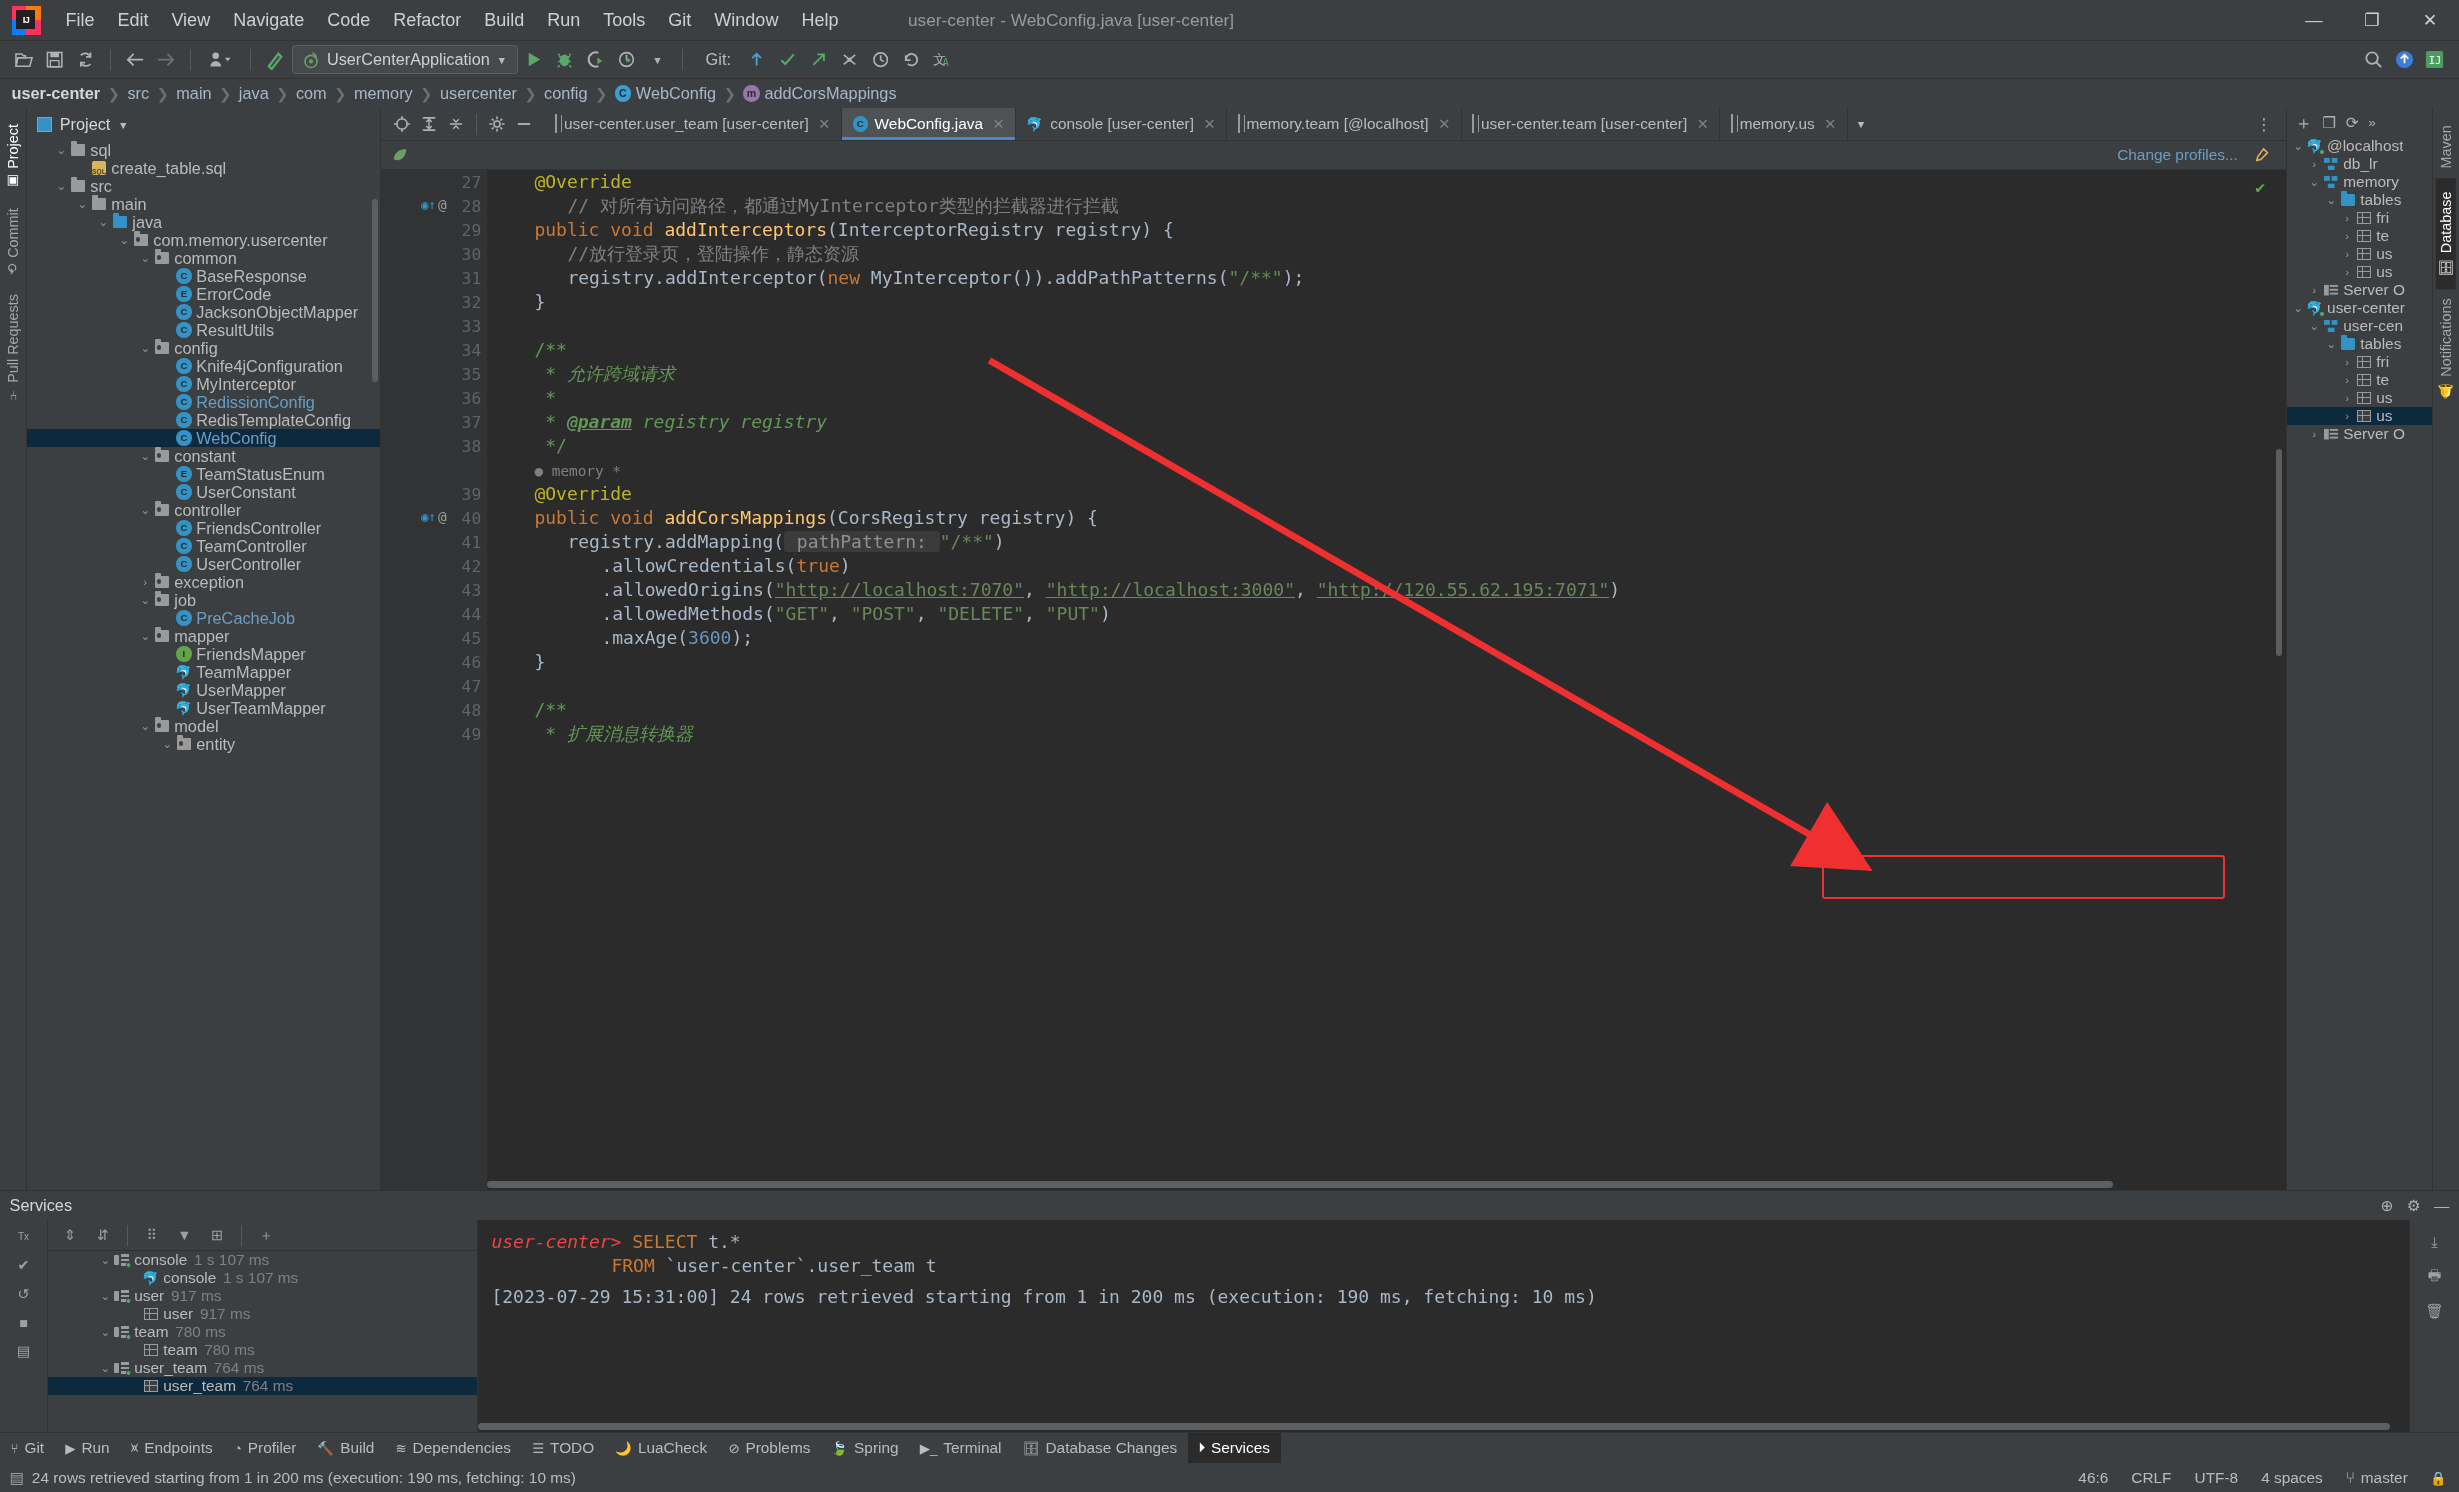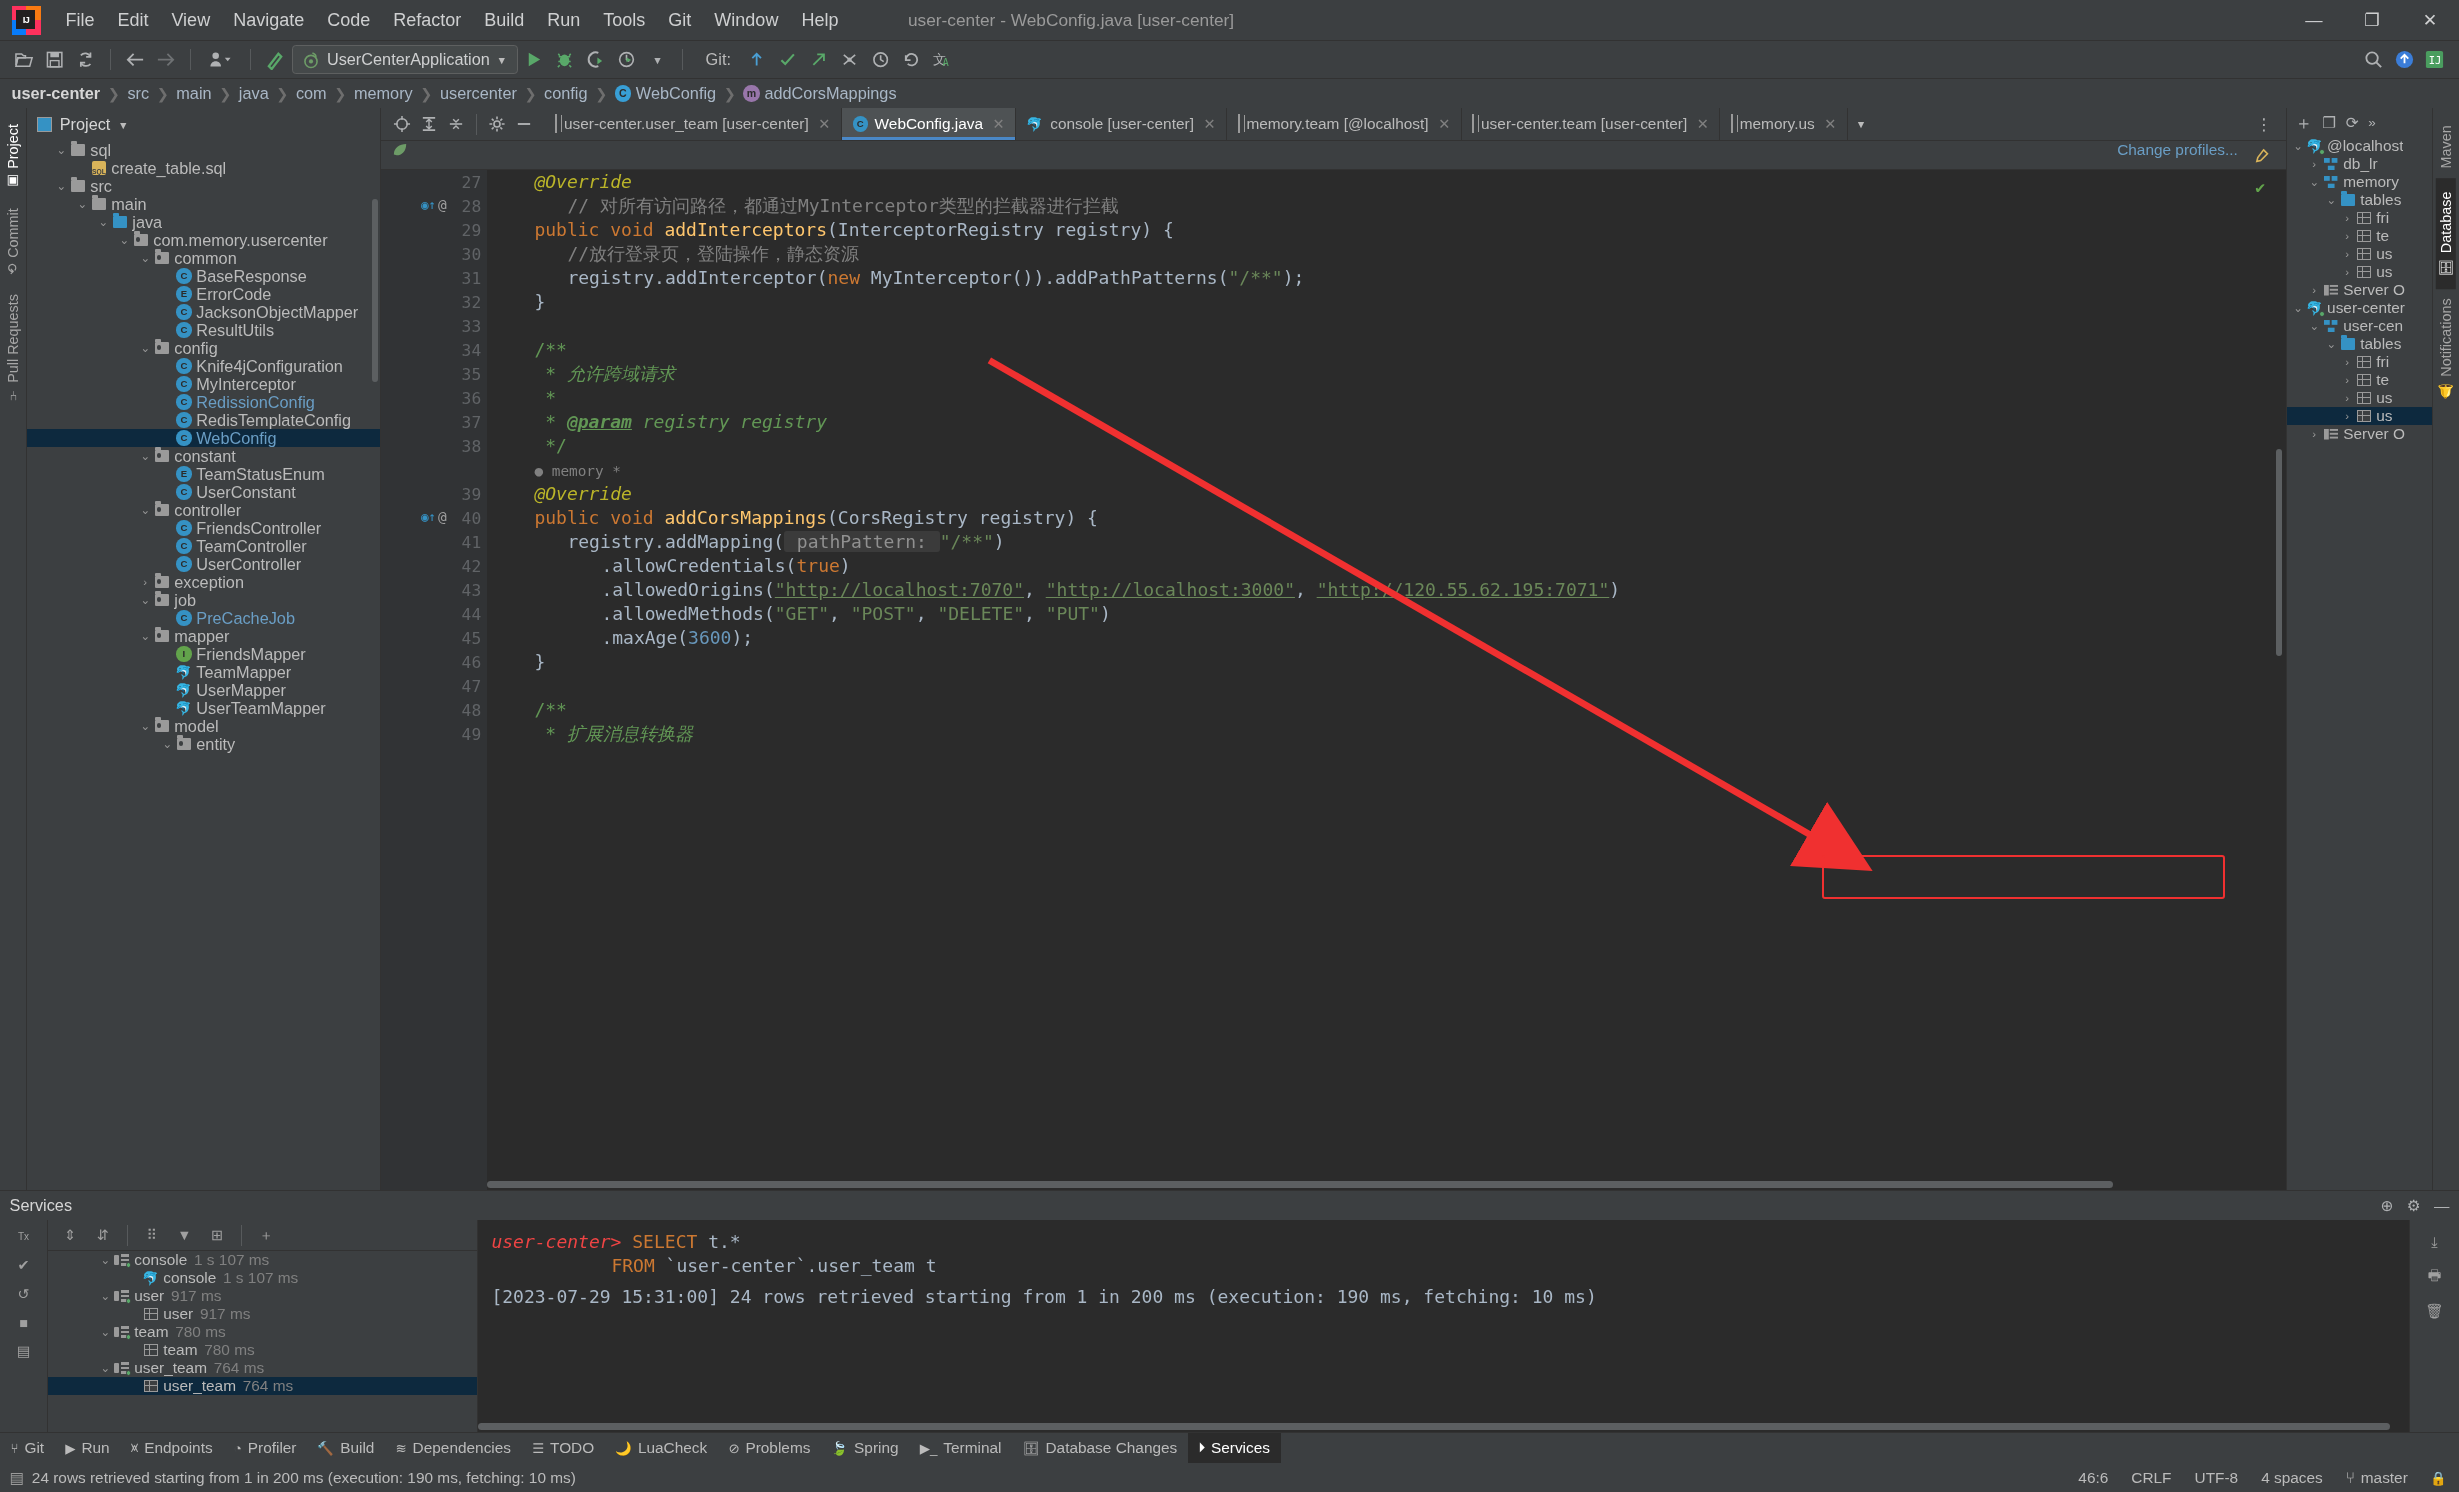--- a/index.html
+++ b/index.html
@@ -164,21 +164,21 @@
     color: #bbbbbb; white-space: nowrap; border-right: 1px solid #323232; position: relative;
   }
   .tab.active { background: #4e5254; color: #ffffff; }
   .tab.active::after {
     content:''; position: absolute; left:0; right:0; bottom:0; height:2.9px; background:#4a88c7;
   }
   .tab .x { color: #808080; font-size: 14.4px; margin-left: 2.9px; }
   .tabsrow .tail { display:flex; align-items:center; gap:3.8px; padding: 0 7.7px; margin-left:auto; }
 
   .profilesbar {
-    height: 29px; flex: 0 0 29px; background: #3c3f41; display: flex; 
+    height: 29px; flex: 0 0 29px; background: #3c3f41; display: flex; align-items: center;
     padding: 0 9.6px; border-bottom: 1px solid #323232; font-size: 15.4px;
   }
   .profiles-link { margin-left: auto; color: #6a9ec5; font-size: 15.4px; margin-right: 9.6px; }
 
   .codearea { flex: 1; display: flex; min-height: 0; position: relative; background: #2b2b2b; }
   .gutter {
     width: 106px; flex: 0 0 106px; background: #313335; position: relative;
     font-family: "DejaVu Sans Mono", monospace; font-size: 16.3px; color: #606366;
   }
   .gline {
@@ -191,21 +191,21 @@
   .fold {
     position: absolute; right: -17.3px; top: 4.8px; width: 12.5px; height: 12.5px;
     border: 1px solid #787878; color: #999; font-size: 9.6px; line-height: 10.6px; text-align: center;
   }
   .codeview {
     flex: 1; position: relative; overflow: hidden; background: #2b2b2b;
     font-family: "DejaVu Sans Mono", monospace; font-size: 18px; padding-left: 13.4px;
   }
   .cline { height: 24px; line-height: 24px; white-space: pre; }
   .k { color: #cc7832; }
-  .ann { color: #bbb529; font-style: italic; }
+  .ann { color: #bbb529; }
   .fn { color: #ffc66d; }
   .cls { color: #a9b7c6; }
   .str { color: #6a8759; }
   .num { color: #6897bb; }
   .cmt { color: #808080; }
   .doc { color: #629755; }
   .doctag { color: #629755; font-style: italic; text-decoration: underline; font-weight: bold; }
   .docit { color: #629755; font-style: italic; }
   .param-hint { color: #909090; background: #3b3b3b; border-radius: 2.9px; padding: 0 1.9px; }
   .plain { color: #a9b7c6; }

